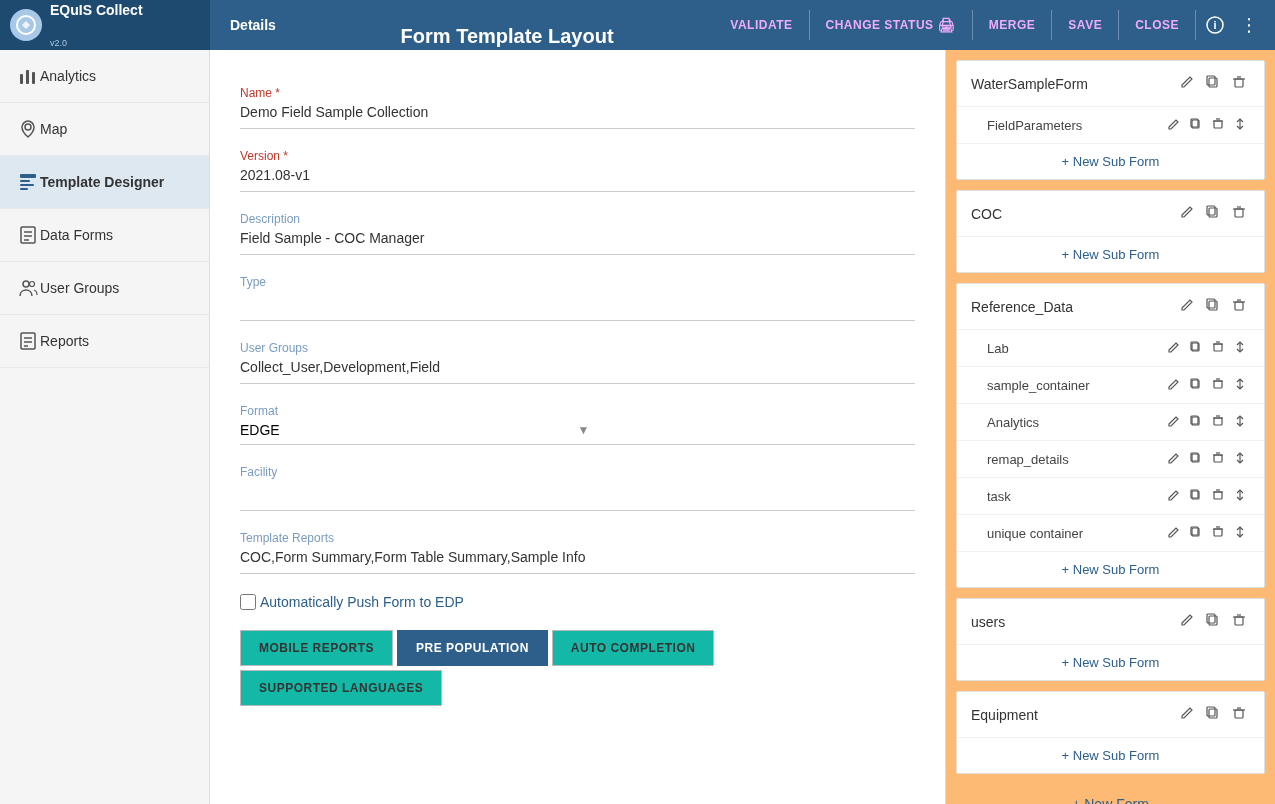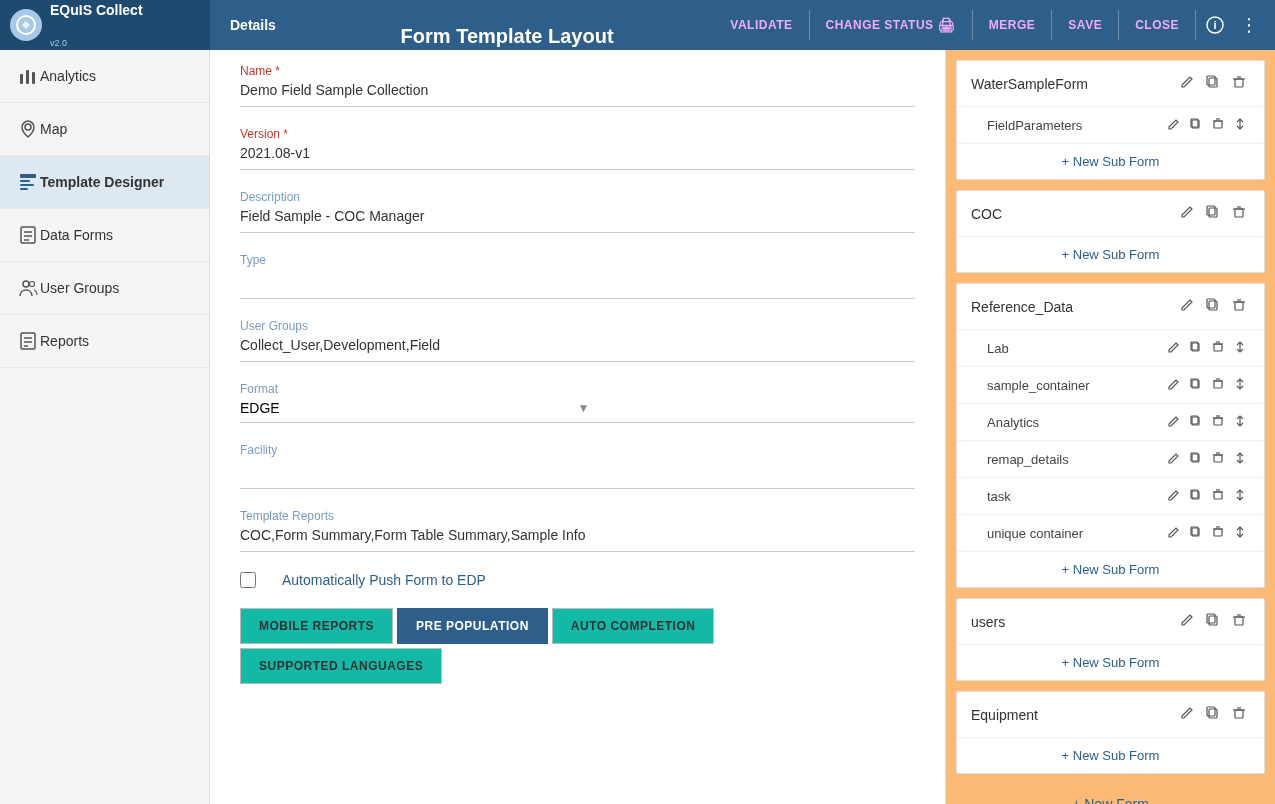--- a/index.html
+++ b/index.html
@@ -45,31 +45,31 @@
       flex-shrink: 0; display: flex; flex-direction: column;
     }
     .sidebar-item {
       display: flex; align-items: center; padding: 14px 16px; 
       cursor: pointer; border-bottom: 1px solid #e8e8e8; color: #333; font-size: 14px;
     }
     .sidebar-item.active { background: #dde8f0; font-weight: bold; }
     .sidebar-icon { width: 24px; height: 24px; display: flex; align-items: center; justify-content: center; color: #555; }
 
     
-    .content { flex: 1; overflow-y: auto; background: white; padding: 14px 30px; }
+    .content { flex: 1; overflow-y: auto; background: white; padding: 36px 30px; }
     .form-field { margin-bottom: 20px; }
     .field-label { font-size: 12px; color: #c0392b; margin-bottom: 4px; }
     .field-label.optional { color: #7a9cbf; }
     .field-value { font-size: 14px; color: #333; padding-bottom: 8px; border-bottom: 1px solid #ccc; }
     .field-empty { font-size: 14px; color: #aaa; padding-bottom: 8px; border-bottom: 1px solid #ccc; min-height: 28px; }
     .format-row { display: flex; align-items: center; border-bottom: 1px solid #ccc; padding-bottom: 6px; }
     .format-row span { flex: 1; font-size: 14px; }
     .format-row .arrow { color: #888; font-size: 12px; }
 
-    .checkbox-row { display: flex; align-items: center; gap: 26px; margin: 20px 0; }
+    .checkbox-row { display: flex; align-items: center; gap: 4px; margin: 20px 0; }
     .checkbox-row input[type=checkbox] { width: 16px; height: 16px; }
     .checkbox-label { font-size: 14px; color: #2d5f8a; }
 
     .bottom-btns { display: flex; gap: 4px; flex-wrap: wrap; margin-top: 10px; }
     .bottom-btn {
       padding: 10px 18px; font-size: 12px; font-weight: bold; cursor: pointer;
       border: 1px solid #bbb; background: #14b8a6; color: #333; letter-spacing: 0.5px;
     }
     .bottom-btn.active { background: #2d5f8a; color: white; border-color: #2d5f8a; }
 

